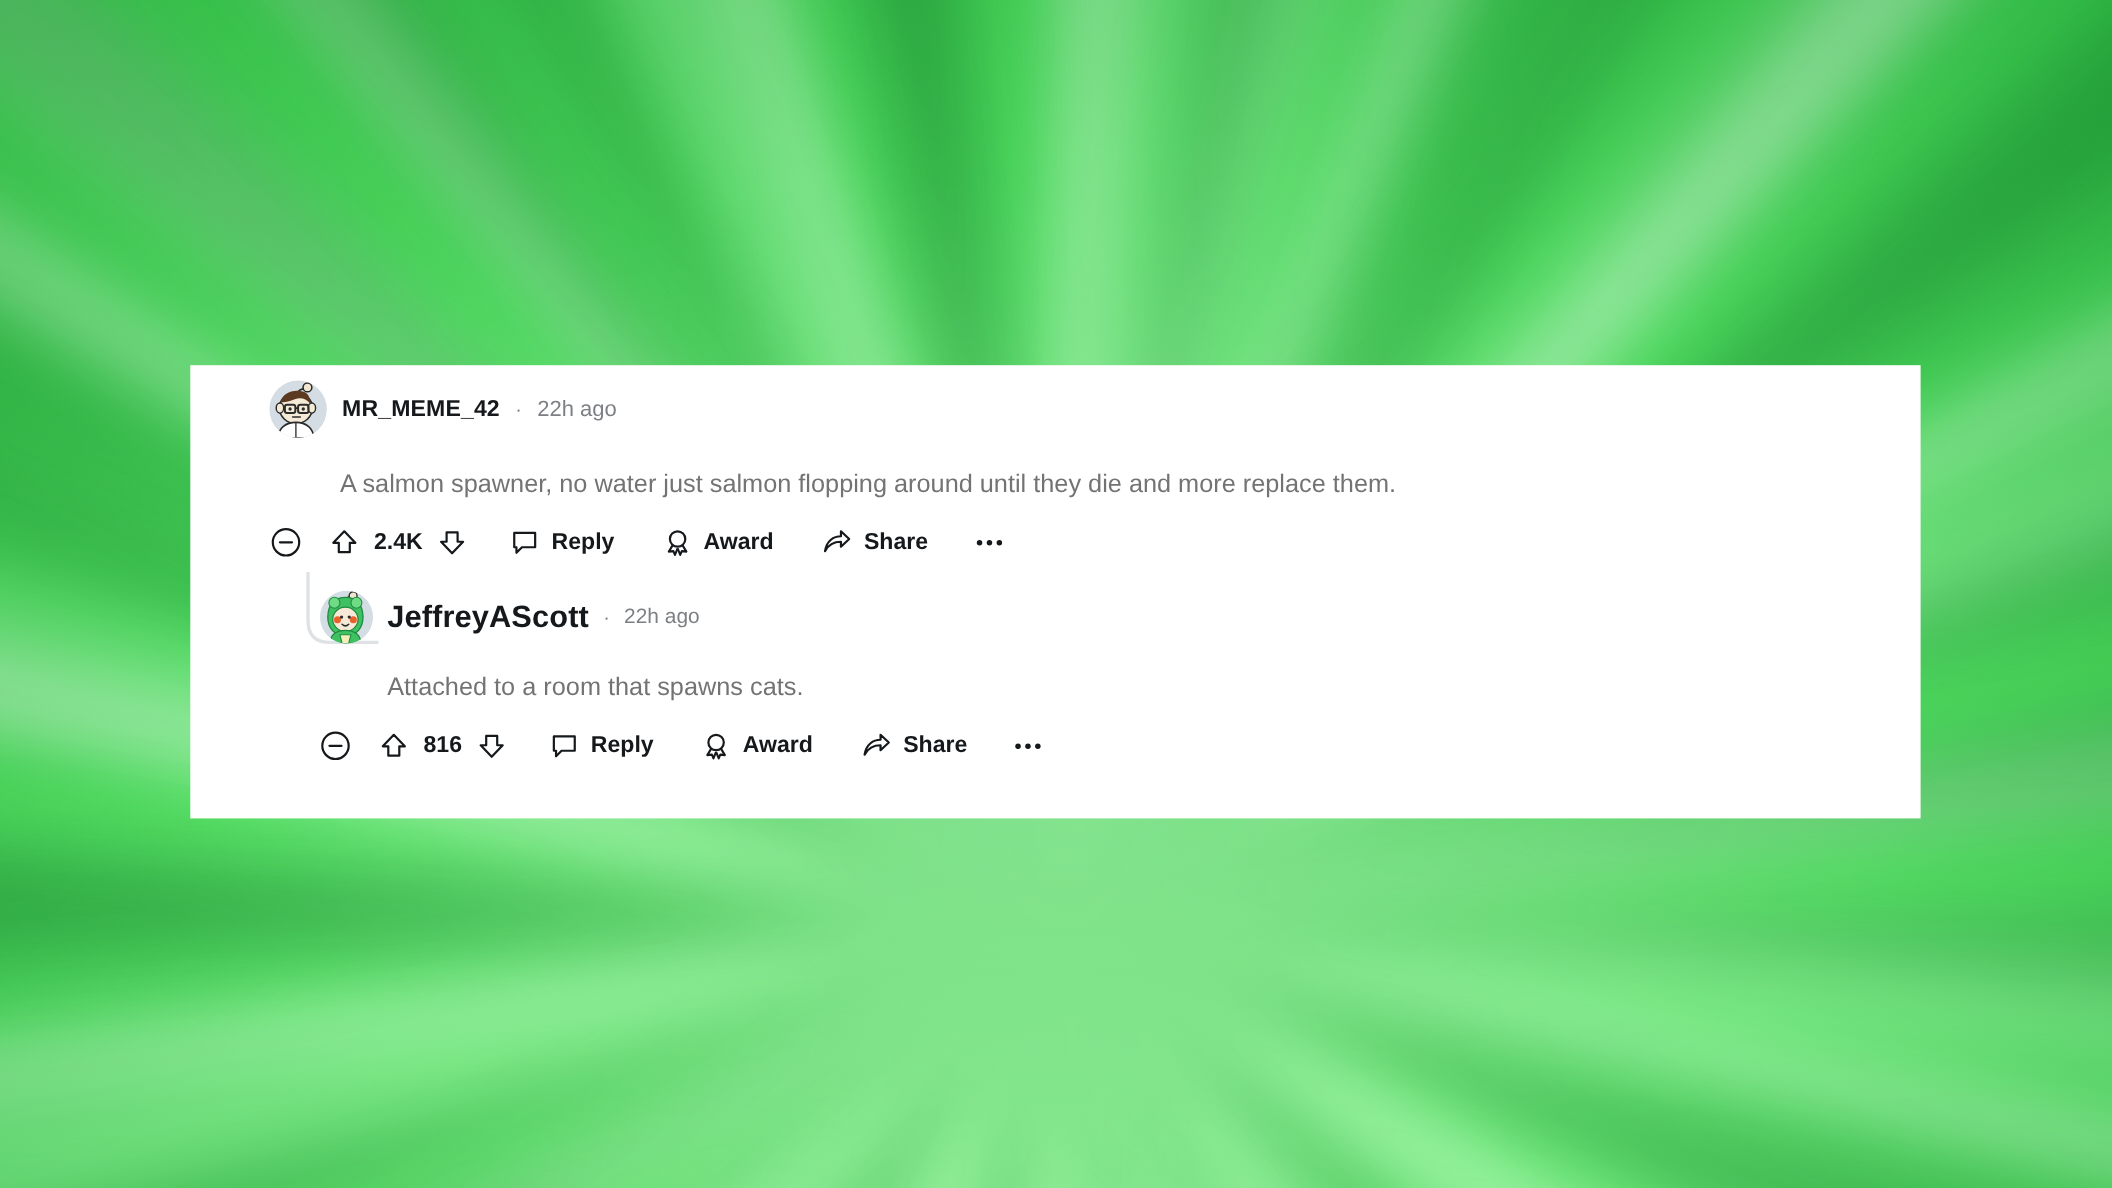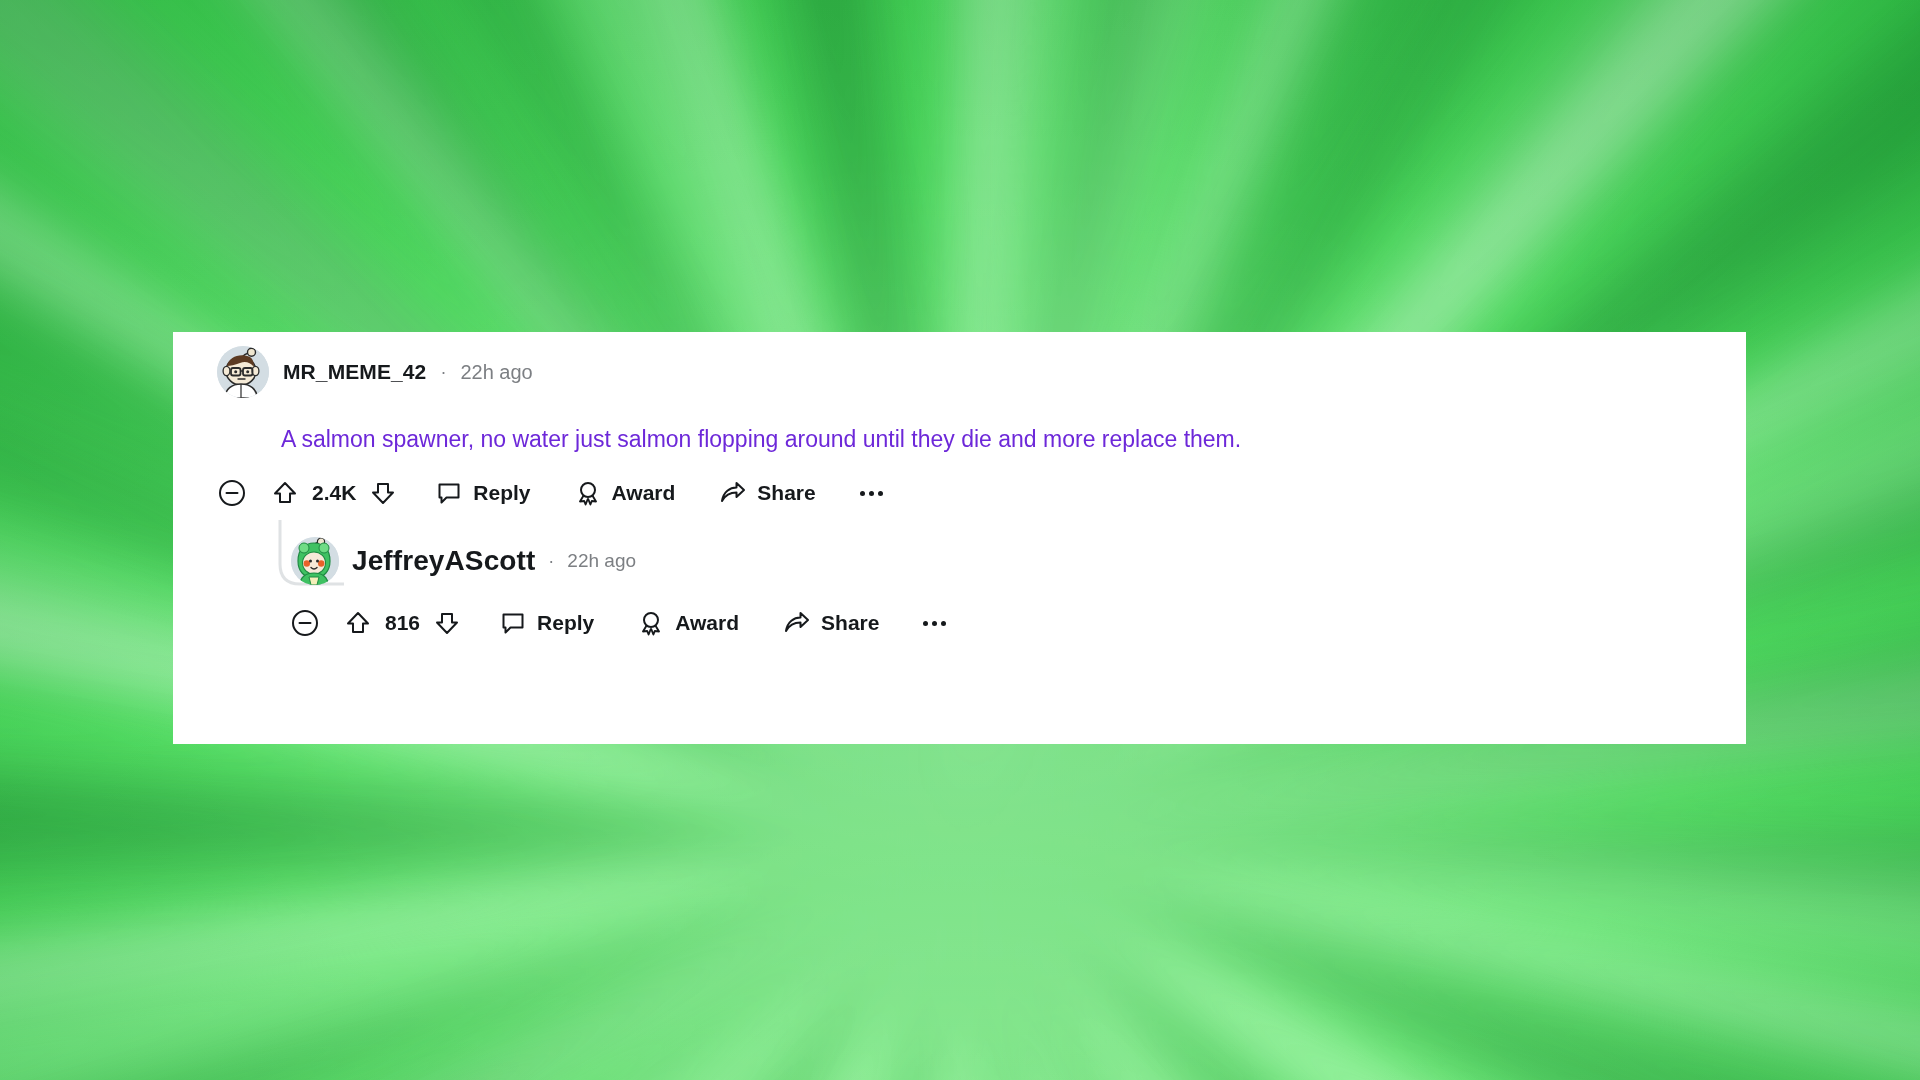--- a/index.html
+++ b/index.html
@@ -65,21 +65,21 @@
     flex:0 0 auto; position:relative; overflow:hidden;
   }
   .uname {
     font-weight:bold; color:#16191c;
     letter-spacing:0.1px;
   }
   .dot { color:#7c7f83; }
   .tstamp { color:#7c7f83; }
 
   
-  .c-body { color:#6d28d9; }
+  .c-body { color:#737373; }
 
   
   .c-actions { display:flex; align-items:center; }
   .act {
     display:flex; align-items:center;
     color:#16191c; font-weight:bold;
     white-space:nowrap;
   }
   .act svg { display:block; }
   .votegrp { display:flex; align-items:center; }
@@ -100,21 +100,21 @@
   <div id="rays2"></div>
   <div id="bgVignette"></div>
 </div>
 
 <div id="card">
 
   <svg class="thread" style="left:105px; top:188px; width:100px; height:80px;" viewBox="0 0 100 80">
     <path d="M2 0 L2 44 Q2 64 22 64 L66 64" fill="none" stroke="#dfe2e4" stroke-width="3"></path>
   </svg>
 
-  <div class="comment" style="left:44px; top:14px; width:1500px;">
+  <div class="comment" style="left:72px; top:14px; width:1500px;">
 
     <div class="c-head" style="gap:14px;">
       <div class="avatar" style="width:52px; height:52px;">
         <svg viewBox="0 0 52 52" width="52" height="52">
           <circle cx="26" cy="26" r="26" fill="#d3dde3"></circle>
 
           <path d="M24 14 C25 9, 30 7, 33 7" stroke="#2b2b2b" stroke-width="1.6" fill="none"></path>
           <circle cx="34.5" cy="6.2" r="4" fill="#efe6cf" stroke="#2b2b2b" stroke-width="1.4"></circle>
 
           <ellipse cx="24" cy="25" rx="15" ry="14" fill="#f5ead6" stroke="#2b2b2b" stroke-width="1.5"></ellipse>
@@ -225,20 +225,21 @@
 
           <path d="M9 48 C9 40, 15 36, 23 36 C31 36, 37 40, 37 48 Z" fill="#3fc162" stroke="#1f8a42" stroke-width="1.2"></path>
           <path d="M18 40 L20 48 L26 48 L28 40 Z" fill="#f4efb9" stroke="#1f8a42" stroke-width="1"></path>
         </svg>
       </div>
       <span class="uname" style="font-size:28px;">JeffreyAScott</span>
       <span class="dot" style="font-size:18px;">·</span>
       <span class="tstamp" style="font-size:19px;">22h ago</span>
     </div>
 
+    <div class="c-body" style="margin-top:24px; margin-left:61px; font-size:23px; line-height:1.35;">Attached to a room that spawns cats.</div>
 
     <div class="c-actions" style="margin-top:24px; margin-left:0px; gap:0;">
 
       <div class="act" style="padding-right:26px;">
         <svg width="28" height="28" viewBox="0 0 28 28">
           <circle cx="14" cy="14" r="12" fill="none" stroke="#16191c" stroke-width="2"></circle>
           <line x1="8.5" y1="14" x2="19.5" y2="14" stroke="#16191c" stroke-width="2" stroke-linecap="round"></line>
         </svg>
       </div>
 

